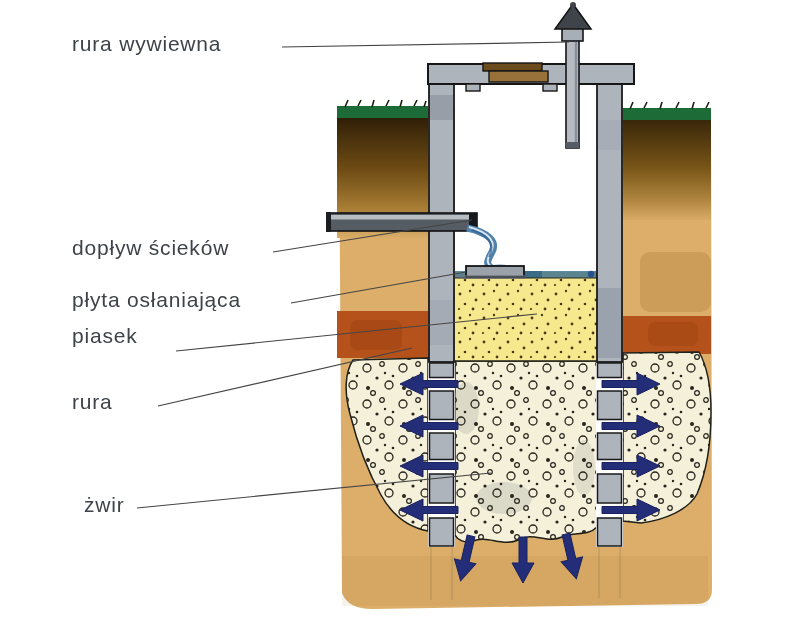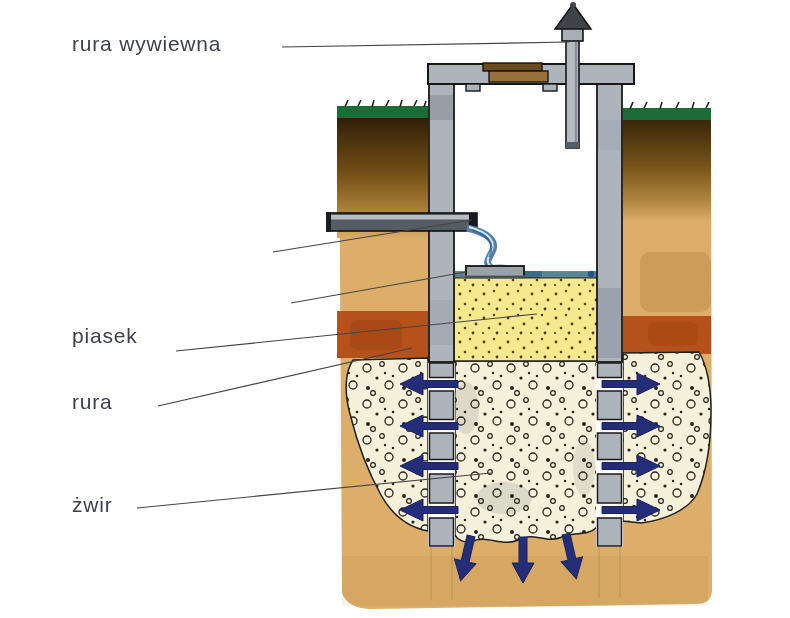--- a/index.html
+++ b/index.html
@@ -188,16 +188,18 @@
       <path d="M282,47 L569,42"></path>
       <path d="M273,252 L472,220"></path>
       <path d="M291,303 L466,272"></path>
       <path d="M176,351 L537,314"></path>
       <path d="M158,406 L412,348"></path>
       <path d="M137,508 L491,473"></path>
     </g>
   </svg>
 
   <div class="lbl" style="left:72px;top:33px">rura wywiewna</div>
+  <div class="lbl" style="left:72px;top:237px">dopływ ścieków</div>
+  <div class="lbl" style="left:72px;top:289px">płyta osłaniająca</div>
   <div class="lbl" style="left:72px;top:325px">piasek</div>
   <div class="lbl" style="left:72px;top:391px">rura</div>
-  <div class="lbl" style="left:72px;top:494px">żwir</div>
+  <div class="lbl" style="left:84px;top:494px">żwir</div>
 </div>
 
 </body></html>

